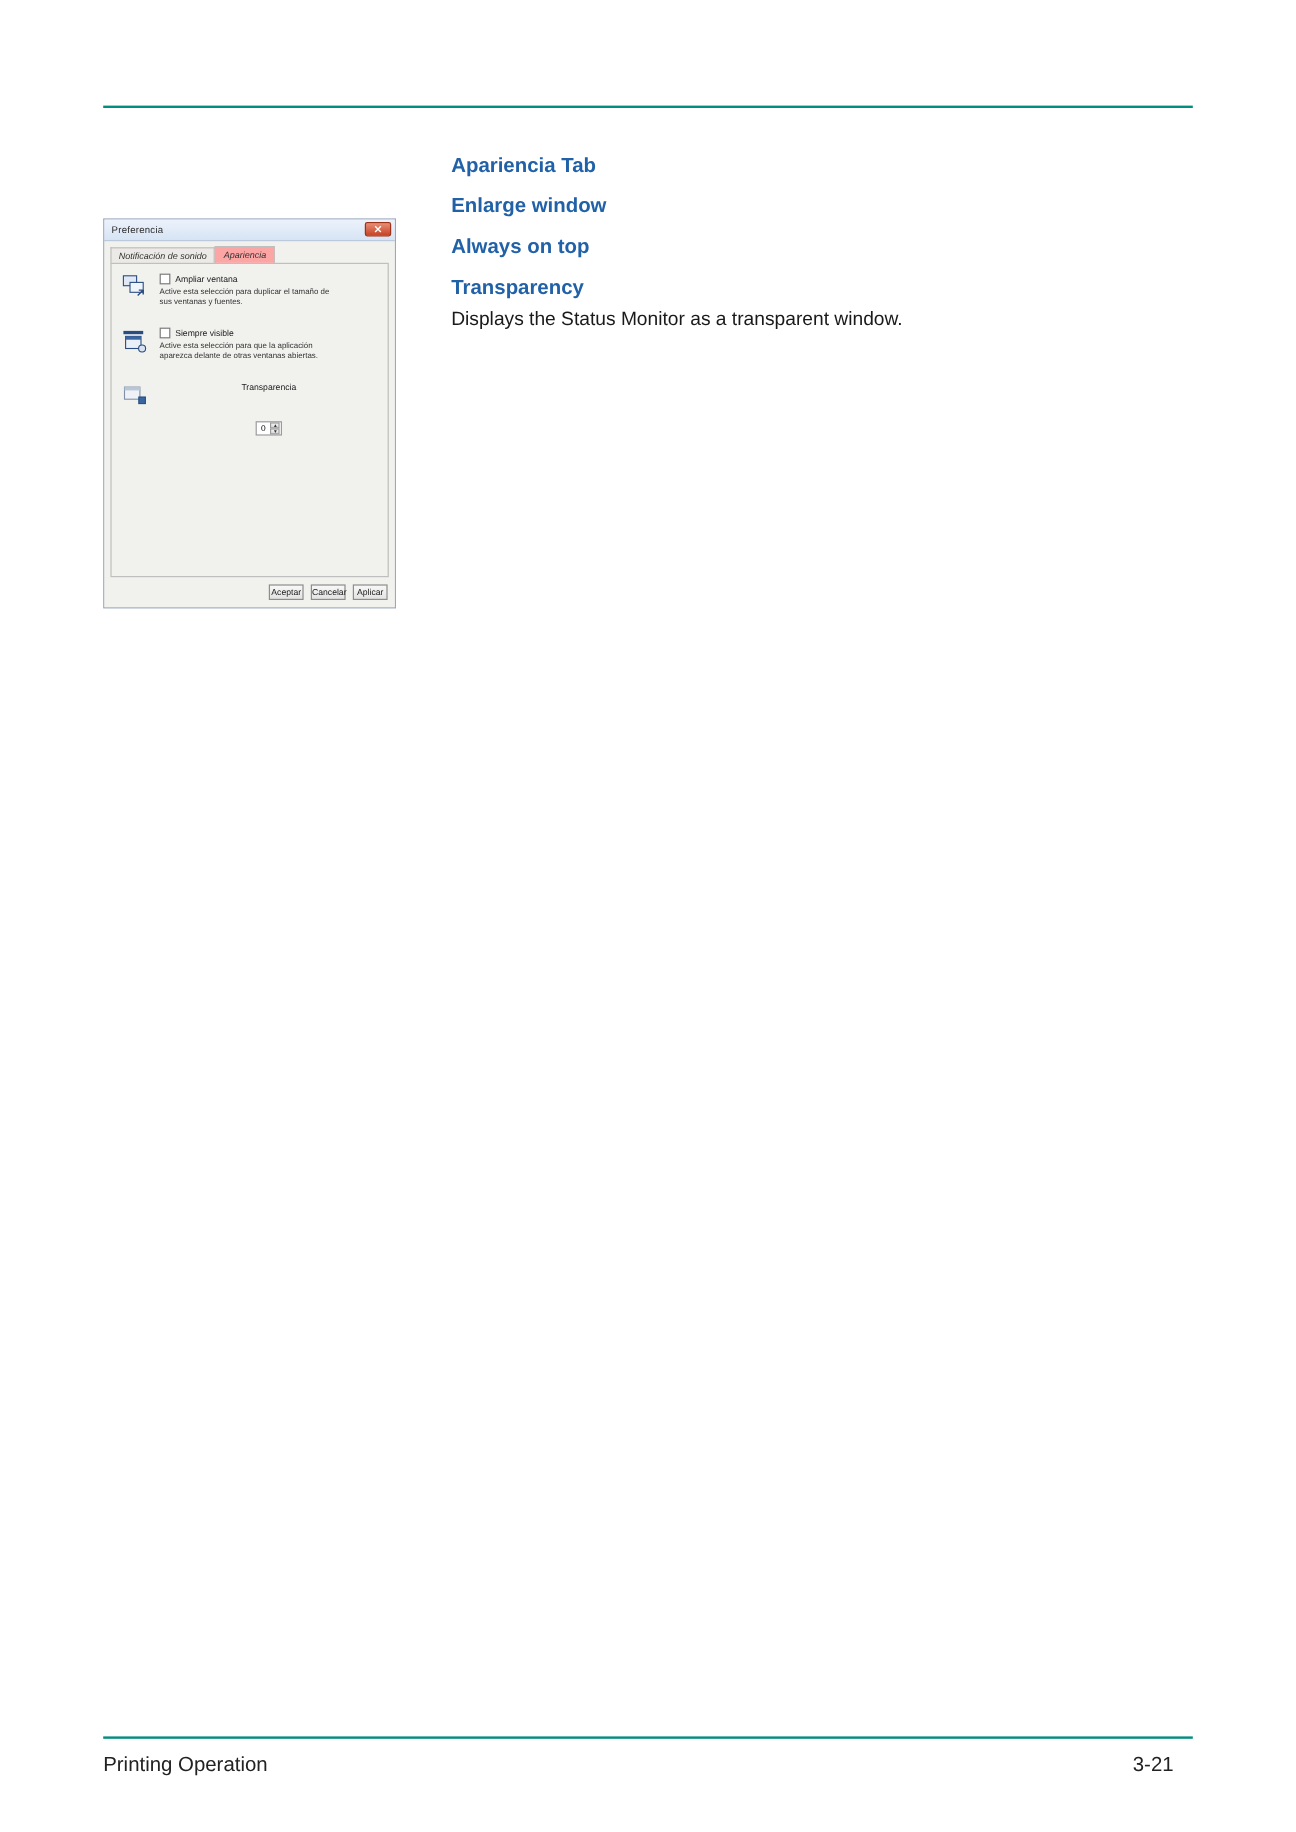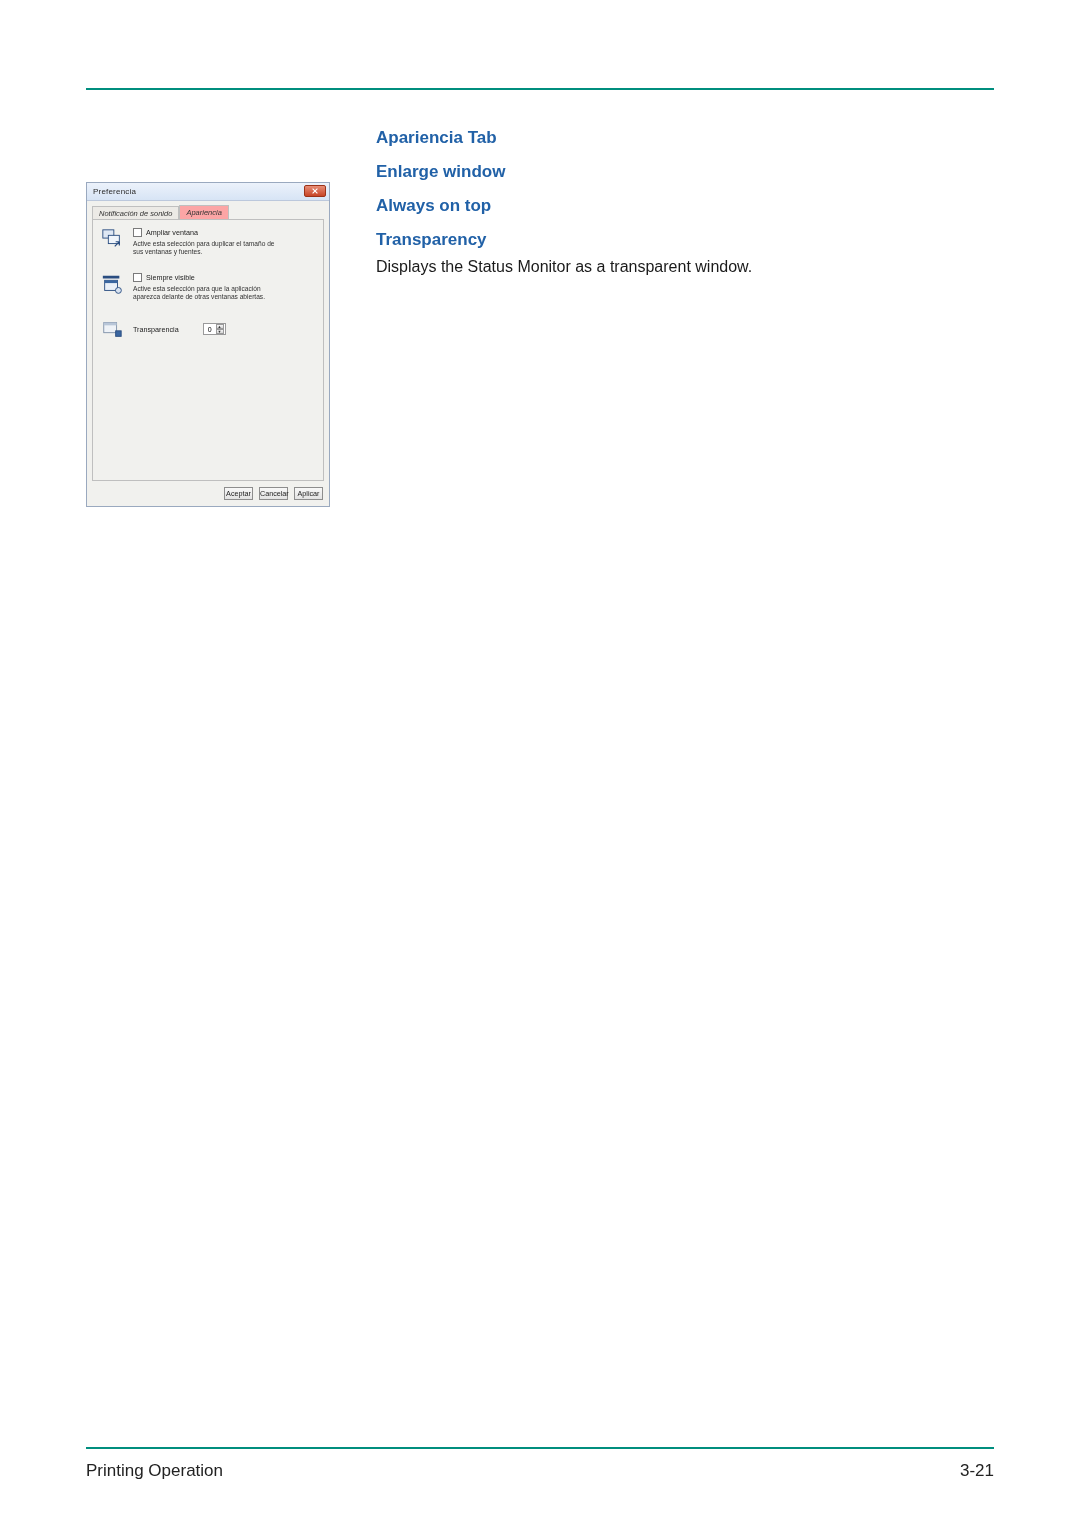--- a/index.html
+++ b/index.html
@@ -30,21 +30,21 @@
   .right-col { flex: 1; }
 
   
   .h-blue { color: #2161a7; font-weight: bold; font-size: 17px; margin-top: 14px; margin-bottom: 6px; }
   .h-blue.first { margin-top: 8px; }
   .p { color: #1a1a1a; font-size: 16px; line-height: 1.35; margin-bottom: 6px; }
 
   
   .footer {
     position: absolute;
-    left: 86px; right: 86px;
+    left: 86px; right: 102px;
     bottom: 46px;
     display: flex;
     justify-content: space-between;
     font-size: 17px;
     color: #222;
   }
 
   
   .dlg {
     width: 244px;
@@ -108,21 +108,21 @@
   .opt-content { flex:1; }
   .cbrow { display:flex; align-items:center; gap:4px; }
   .cb {
     width: 9px; height: 9px;
     border: 1px solid #7a7a7a;
     background:#fff;
     flex: 0 0 9px;
   }
   .cb-label { font-size: 7.2px; color:#222; }
   .desc { font-size: 6.6px; color:#333; line-height: 1.15; margin-top: 3px; padding-left: 0; max-width: 150px; }
-  .trans-row { display:flex; align-items:center; gap: 24px; }
+  .trans-row { display:flex; align-items:center; gap: 24px; flex-direction: column; }
   .spinner {
     display:flex; align-items:center;
     border: 1px solid #9a9a9a;
     background:#fff;
     height: 12px;
     padding: 0 1px 0 4px;
     font-size: 7px;
     gap: 4px;
   }
   .spin-btns { display:flex; flex-direction:column; }

